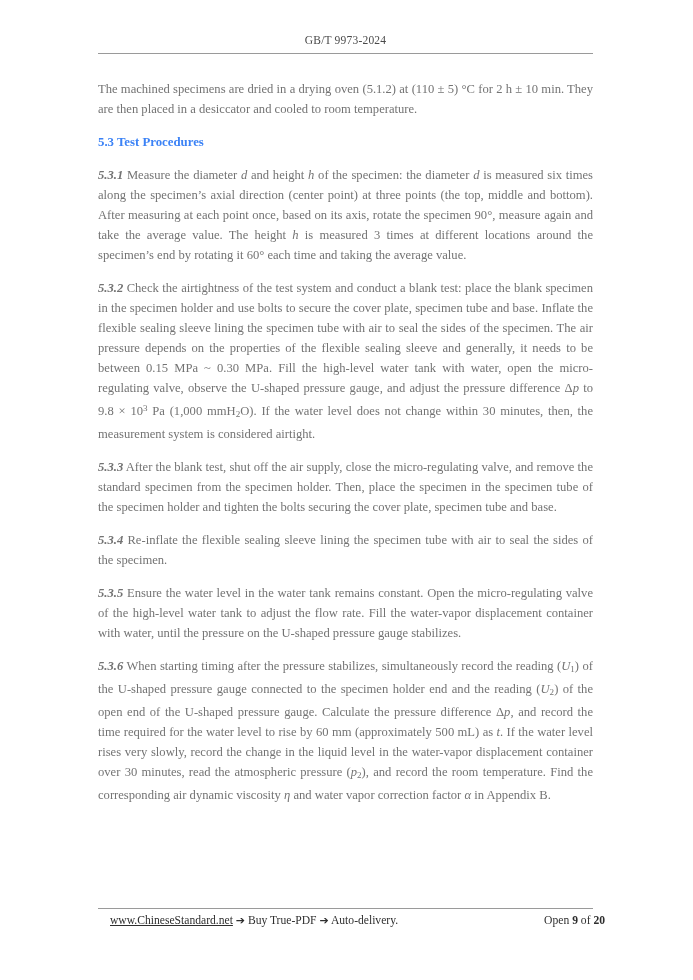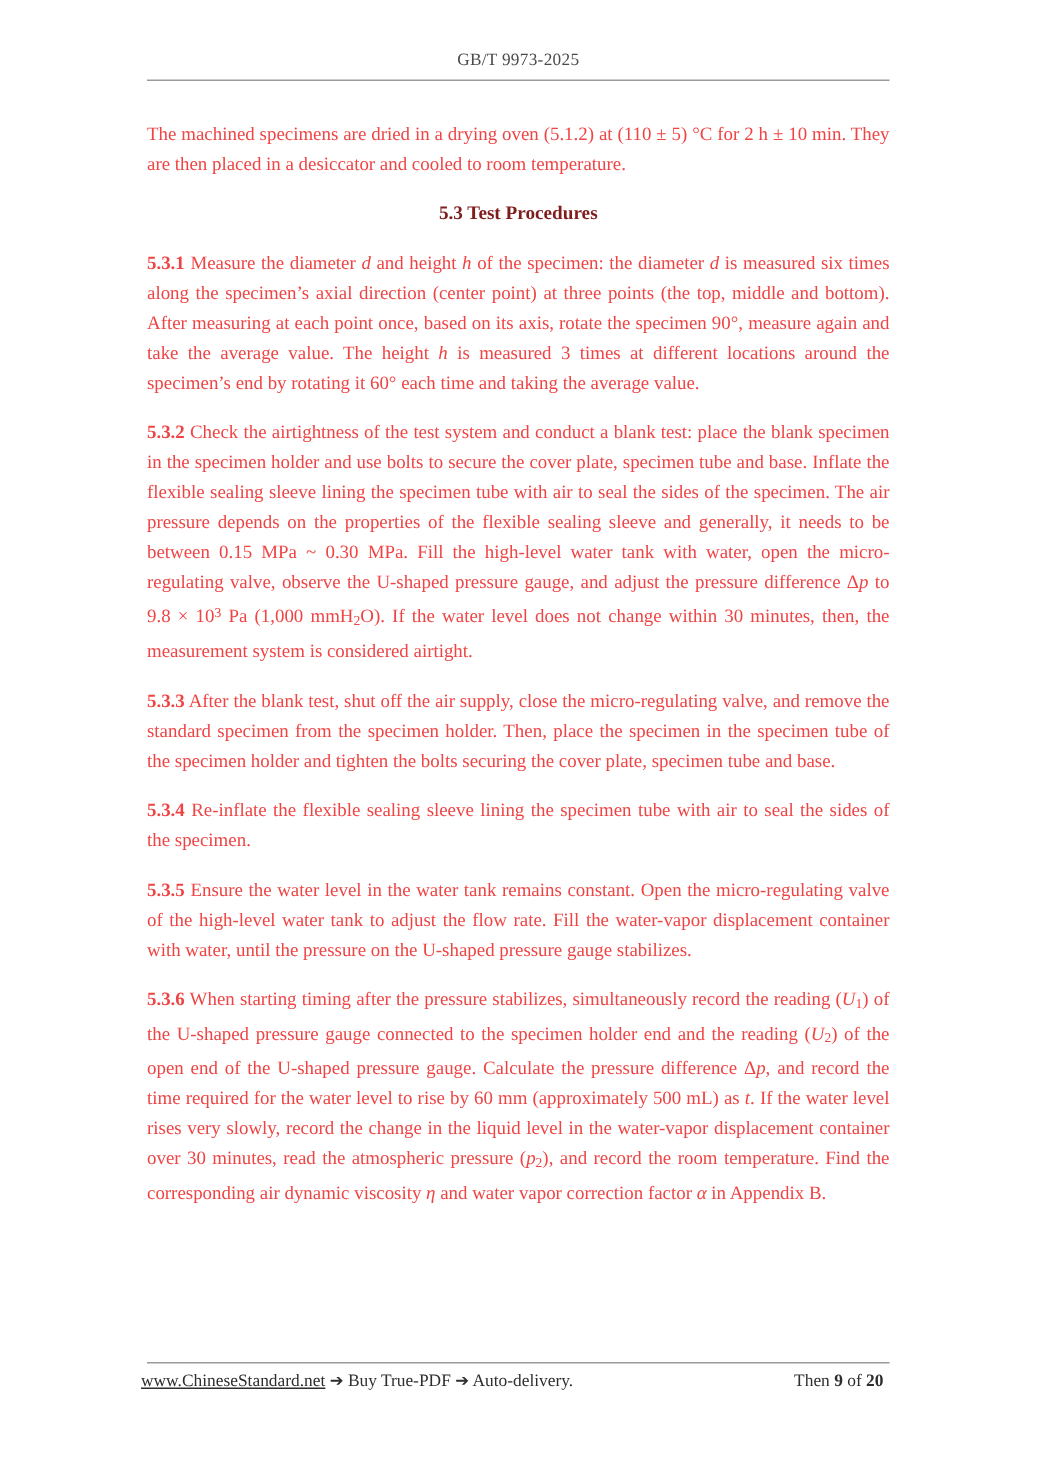--- a/index.html
+++ b/index.html
@@ -49,52 +49,52 @@
     top: 79px;
     left: 98px;
     width: 495px;
   }
   p.para {
     margin: 0 0 13px 0;
     font-size: 12.6px;
     line-height: 20.0px;
     text-align: justify;
     text-justify: inter-word;
-    color: #ef4444;
+    color: #737373;
   }
   p.para:last-child { margin-bottom: 0; }
 
   h2.heading {
     margin: 0 0 13px 0;
     font-size: 12.8px;
     line-height: 20px;
     font-weight: bold;
-    text-align: center;
-    color: #7f1d1d;
+    text-align: left;
+    color: #3b82f6;
   }
-  .num { font-weight: bold; }
+  .num { font-weight: bold; font-style: italic; }
   .var { font-style: italic; }
   sub { font-size: 0.72em; vertical-align: -0.22em; }
   sup { font-size: 0.72em; vertical-align: 0.42em; }
 
   .gap-before { margin-top: 9px; }
 
   
   .footer-rule {
     position: absolute;
     top: 908px;
     left: 98px;
     width: 495px;
     height: 1px;
     background: #9a9a9a;
   }
   .footer {
     position: absolute;
     top: 914px;
-    left: 94px;
+    left: 110px;
     width: 495px;
     display: flex;
     justify-content: space-between;
     align-items: center;
     font-size: 11.6px;
     color: #2e2e2e;
   }
   .footer-left { white-space: nowrap; }
   .footer-link {
     text-decoration: underline;
@@ -104,21 +104,21 @@
   .arrow { font-family: "DejaVu Sans", sans-serif; font-size: 11px; }
   .footer-right { white-space: nowrap; }
   .footer-right b { font-weight: bold; }
 </style>
 </head>
 <body>
 
 <div class="page">
 
   <div class="header">
-    <span class="header-title">GB/T 9973-2025</span>
+    <span class="header-title">GB/T 9973-2024</span>
   </div>
   <div class="header-rule"></div>
 
   <div class="content">
 
     <p class="para">
       <span>The machined specimens are dried in a drying oven (5.1.2) at (110 ± 5) °C for 2 h ± 10 min. They are then placed in a desiccator and cooled to room temperature.</span>
     </p>
 
     <h2 class="heading">5.3 Test Procedures</h2>
@@ -155,20 +155,20 @@
   <div class="footer-rule"></div>
   <div class="footer">
     <div class="footer-left">
       <span class="footer-link">www.ChineseStandard.net</span>
       <span class="arrow">➔</span>
       <span>Buy True-PDF</span>
       <span class="arrow">➔</span>
       <span>Auto-delivery.</span>
     </div>
     <div class="footer-right">
-      <span>Then</span>
+      <span>Open</span>
       <b>9</b>
       <span>of</span>
       <b>20</b>
     </div>
   </div>
 
 </div>
 
 </body></html>

